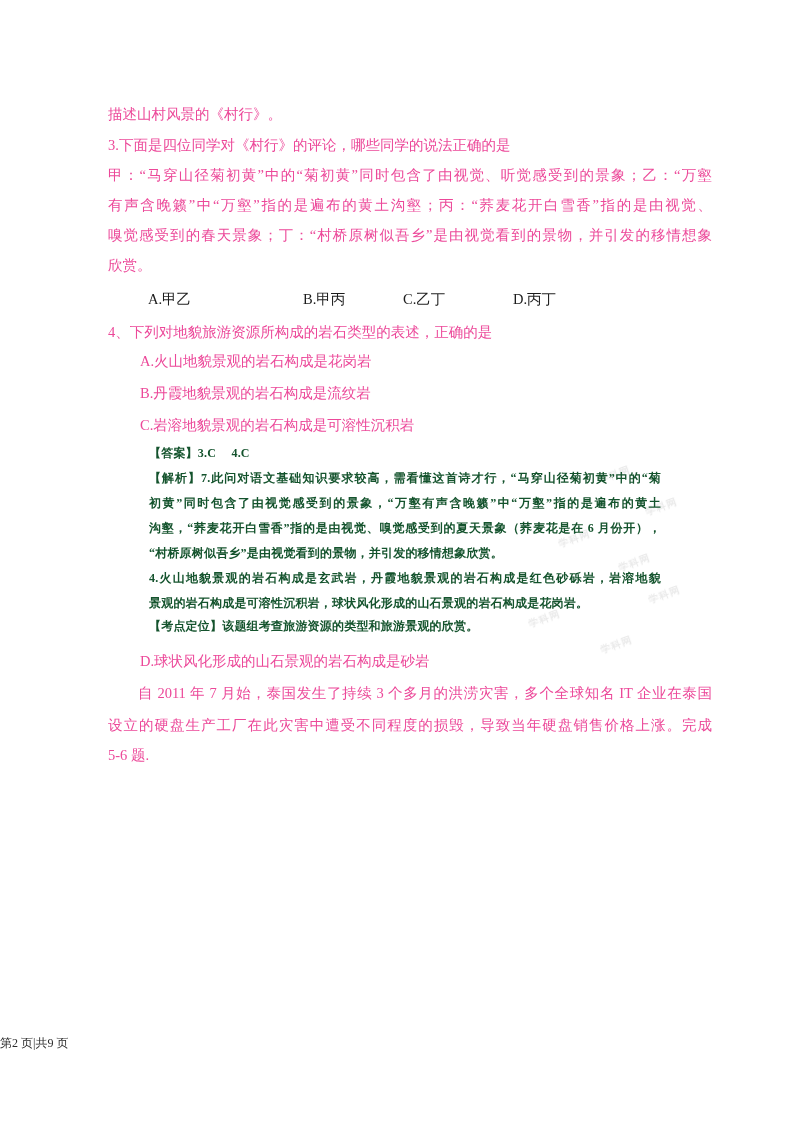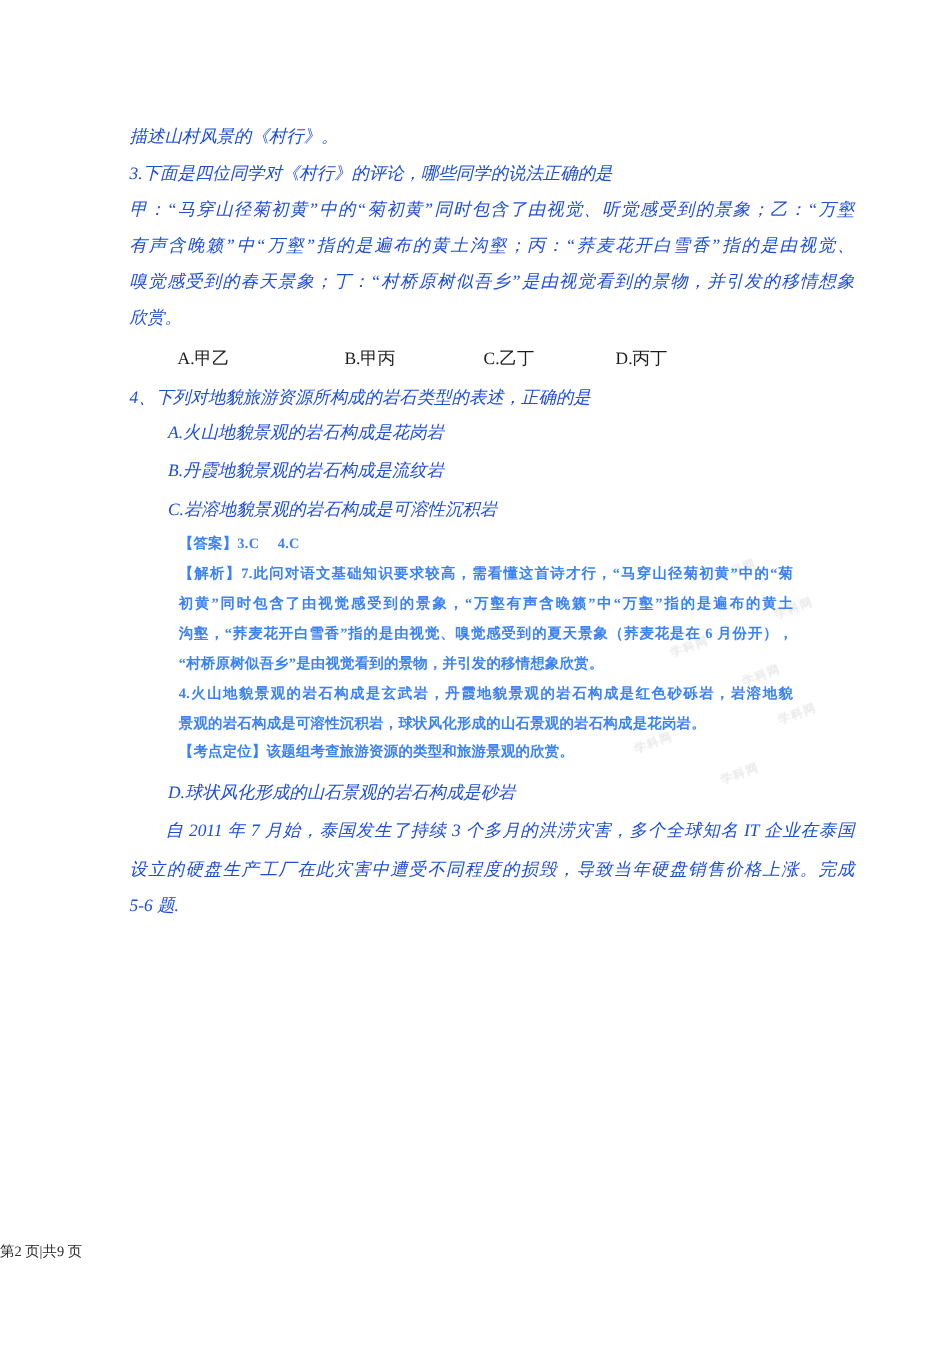--- a/index.html
+++ b/index.html
@@ -12,22 +12,21 @@
     font-family: "Liberation Serif", "DejaVu Serif", serif;
     color: #1c1c1c;
   }
   
   .ln {
     position: absolute;
     left: 108px;
     width: 604px;
     font-size: 14.5px;
     line-height: 20px;
-    color: #1d4ed8;
-    font-style: italic;
+    color: #ec4899;
   }
   
   .j {
     text-align: justify;
     text-align-last: justify;
     text-justify: distribute;
   }
   
   .opt {
     position: absolute;
@@ -38,21 +37,21 @@
   
   .ind { left: 140px; width: 572px; }
   
   .rl {
     position: absolute;
     left: 149px;
     width: 512px;
     font-size: 12px;
     line-height: 17px;
     font-weight: 700;
-    color: #3b82f6;
+    color: #14532d;
     letter-spacing: 0.2px;
   }
   
   .p1 { left: 138px; width: 574px; }
   .footer {
     position: absolute;
     top: 1035px;
     left: 0;
     width: 793px;
     text-align: left;
@@ -80,21 +79,21 @@
 
   <div class="ln" style="top:104px">描述山村风景的《村行》。</div>
 
   <div class="ln" style="top:135px">3.下面是四位同学对《村行》的评论，哪些同学的说法正确的是</div>
   <div class="ln j" style="top:195px">有声含晚籁”中“万壑”指的是遍布的黄土沟壑；丙：“荞麦花开白雪香”指的是由视觉、</div>
   <div class="ln j" style="top:165px">甲：“马穿山径菊初黄”中的“菊初黄”同时包含了由视觉、听觉感受到的景象；乙：“万壑</div>
   <div class="ln j" style="top:225px">嗅觉感受到的春天景象；丁：“村桥原树似吾乡”是由视觉看到的景物，并引发的移情想象</div>
   <div class="ln" style="top:255px">欣赏。</div>
 
   <div class="opt" style="left:148px; top:289px">A.甲乙</div>
-  <div class="opt" style="left:287px; top:289px">B.甲丙</div>
+  <div class="opt" style="left:303px; top:289px">B.甲丙</div>
   <div class="opt" style="left:403px; top:289px">C.乙丁</div>
   <div class="opt" style="left:513px; top:289px">D.丙丁</div>
 
   <div class="ln" style="top:322px">4、下列对地貌旅游资源所构成的岩石类型的表述，正确的是</div>
   <div class="ln ind" style="top:383px">B.丹霞地貌景观的岩石构成是流纹岩</div>
   <div class="ln ind" style="top:351px">A.火山地貌景观的岩石构成是花岗岩</div>
   <div class="ln ind" style="top:415px">C.岩溶地貌景观的岩石构成是可溶性沉积岩</div>
 
   <span class="stamp" style="left:598px; top:468px">学科网</span>
   <span class="stamp" style="left:645px; top:500px">学科网</span>

